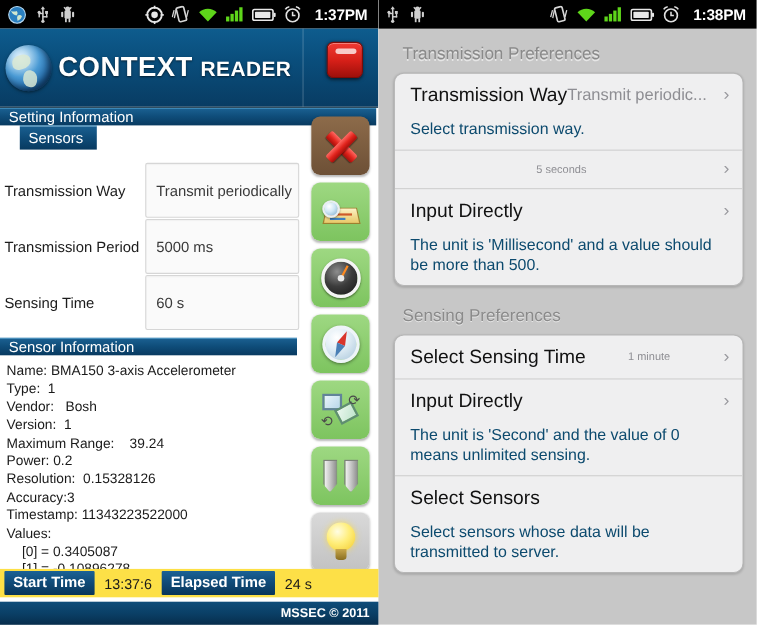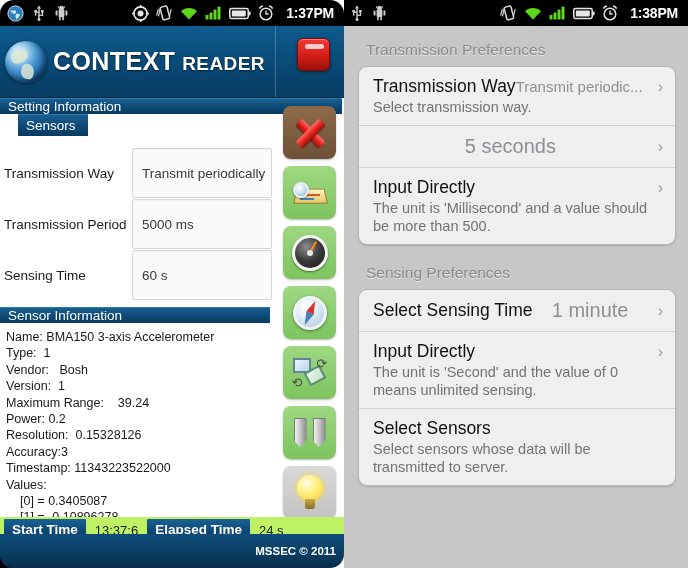--- a/index.html
+++ b/index.html
@@ -10,21 +10,20 @@
     overflow: hidden;
   }
   #root { position: relative; width: 688px; height: 568px; display: flex; background:#fff; }
 
   
   .panel-left {
     position: relative;
     width: 344px; height: 568px;
     background: #ffffff;
     overflow: hidden;
-    border-radius: 14px;
   }
 
   
   .statusbar {
     position: relative;
     height: 26px; width: 100%;
     background: #000000;
     display: flex; align-items: center;
     padding: 0 4px;
   }
@@ -243,30 +242,30 @@
     padding: 6px 0 0 6px; width: 272px;
     font-size: 12.5px; color: #1a1a1a; line-height: 16.4px;
   }
   .sensor-info .ln { white-space: pre; }
   .sensor-info .ind { padding-left: 14px; }
 
   
   .bottom-row {
     position: absolute; left: 0; right: 0; bottom: 25px;
     height: 26px; display: flex; align-items: center; gap: 9px;
-    padding-left: 4px; background: #bef264;
+    padding-left: 4px; background: #fde047;
   }
   .pill {
     background: linear-gradient(180deg,#1b6296 0%, #0f4a77 50%, #0a3559 100%);
     color: #ffffff; font-size: 13.5px; font-weight: bold;
     padding: 3px 8px 4px 8px; border-radius: 1px;
   }
   .bval { font-size: 13px; color: #1a1a1a; }
   .footer {
-    position: absolute; left: 0; right: 0; bottom: 0; height: 34px;
+    position: absolute; left: 0; right: 0; bottom: 0; height: 21px;
     background: linear-gradient(180deg,#0f4d7a 0%, #0a3e64 55%, #072d4c 100%);
     display: flex; align-items: center; justify-content: flex-end;
     padding-right: 8px;
     color: #ffffff; font-size: 11.5px; font-weight: bold;
   }
 
   
   .panel-right {
     position: relative;
     width: 344px; height: 568px;
@@ -287,28 +286,28 @@
     border-radius: 9px;
     overflow: hidden;
     box-shadow: 0 1px 2px rgba(0,0,0,.14);
   }
   .card-gap { height: 14px; }
   .cell { padding: 9px 12px 9px 14px; border-top: 1px solid #cfcfcf; position: relative; }
   .cell:first-child { border-top: none; }
   .cell-main { display: flex; align-items: center; }
   .cell-title { font-size: 17.5px; color: #111; white-space: nowrap; }
   .cell-value {
-    font-size: 20px; color: #8e8e93; margin-left: auto;
+    font-size: 10px; color: #8e8e93; margin-left: auto;
     padding-right: 6px; white-space: nowrap;
   }
   .cell-value.inline { margin-left: 0; font-size: 15px; }
   .chev { color: #9a9a9f; font-size: 16px; line-height: 1; margin-left: auto; padding-left: 4px; }
   .cell-main .chev.after-inline { margin-left: auto; }
   .cell-sub {
-    font-size: 14.5px; color: #737373; line-height: 18px; margin-top: 1px;
+    font-size: 14.5px; color: #0c4a6e; line-height: 18px; margin-top: 12px;
     padding-right: 4px;
   }
   .spacer-grey { flex: 1; }
 </style>
 </head>
 <body>
 
 <div id="root">
 
   <div class="panel-left">

